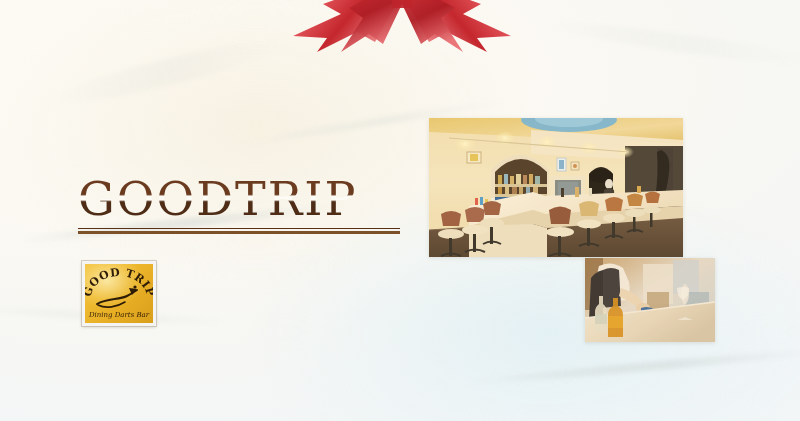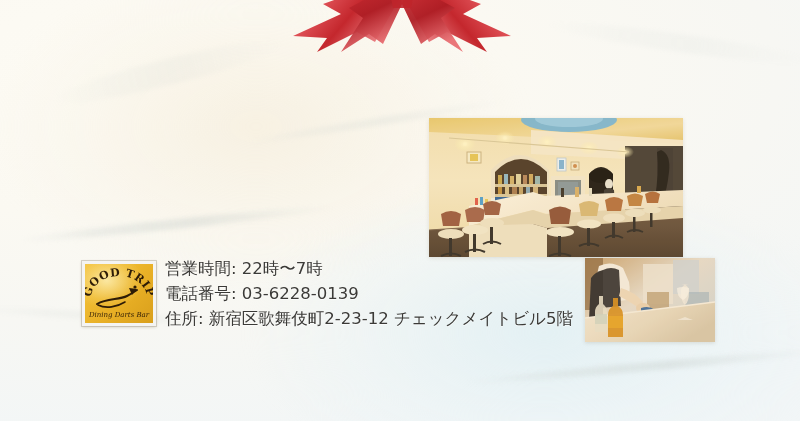--- a/index.html
+++ b/index.html
@@ -209,20 +209,24 @@
       <path d="M118 6 L66 34 L80 44 L58 78 L86 60 L100 70 L119 30 Z" fill="url(#rbC)" opacity="0.95"></path>
 
       <path d="M120 2 L198 30 L180 40 L228 62 L194 64 L204 78 L164 58 L146 68 L120 22 Z" fill="url(#rbB)"></path>
 
       <path d="M120 6 L172 34 L158 44 L180 78 L152 60 L138 70 L119 30 Z" fill="url(#rbC)" opacity="0.95"></path>
 
       <path d="M104 4 L134 4 L128 34 L110 34 Z" fill="#bf252b" opacity="0.9"></path>
     </svg>
   </div>
 
+  <div class="wordmark">
+    <div class="wordmark-text">GOODTRIP</div>
+    <div class="wordmark-rule"></div>
+  </div>
 
   <div class="badge">
     <div class="badge-sheen"></div>
     <div class="badge-inner">
       <svg width="68" height="52" viewBox="0 0 68 52">
         <defs>
           <path id="arcPath" d="M 6 30 A 28 22 0 0 1 62 30"></path>
         </defs>
         <text font-family="DejaVu Serif, Liberation Serif, serif" font-size="11" font-weight="bold" fill="#2e1c06" letter-spacing="0.5">
           <textPath href="#arcPath" startOffset="50%" text-anchor="middle">GOOD TRIP</textPath>
@@ -230,25 +234,20 @@
 
         <path d="M12 36 C22 30, 34 32, 42 28 C46 26, 49 24, 52 22" stroke="#2e1c06" stroke-width="2" fill="none" stroke-linecap="round"></path>
         <path d="M13 37 C21 41, 32 39, 40 34" stroke="#2e1c06" stroke-width="1.6" fill="none" stroke-linecap="round"></path>
         <path d="M44 20 L52 21 L47 27 Z" fill="#2e1c06"></path>
         <circle cx="50" cy="19" r="1.6" fill="#2e1c06"></circle>
         <text x="34" y="49" font-family="DejaVu Serif, Liberation Serif, serif" font-size="7" font-style="italic" fill="#2e1c06" text-anchor="middle">Dining Darts Bar</text>
       </svg>
     </div>
   </div>
 
-  <div class="info">
-    <div class="info-line">営業時間: 22時〜7時</div>
-    <div class="info-line">電話番号: 03-6228-0139</div>
-    <div class="info-line">住所: 新宿区歌舞伎町2-23-12 チェックメイトビル5階</div>
-  </div>
 
   <div class="photo photo-main">
     <svg viewBox="0 0 254 139" preserveAspectRatio="none">
       <defs>
         <linearGradient id="wallG" x1="0" y1="0" x2="0" y2="1">
           <stop offset="0%" stop-color="#f3e2b4"></stop>
           <stop offset="45%" stop-color="#f6e9c6"></stop>
           <stop offset="100%" stop-color="#efdcab"></stop>
         </linearGradient>
         <linearGradient id="ceilG" x1="0" y1="0" x2="1" y2="1">

